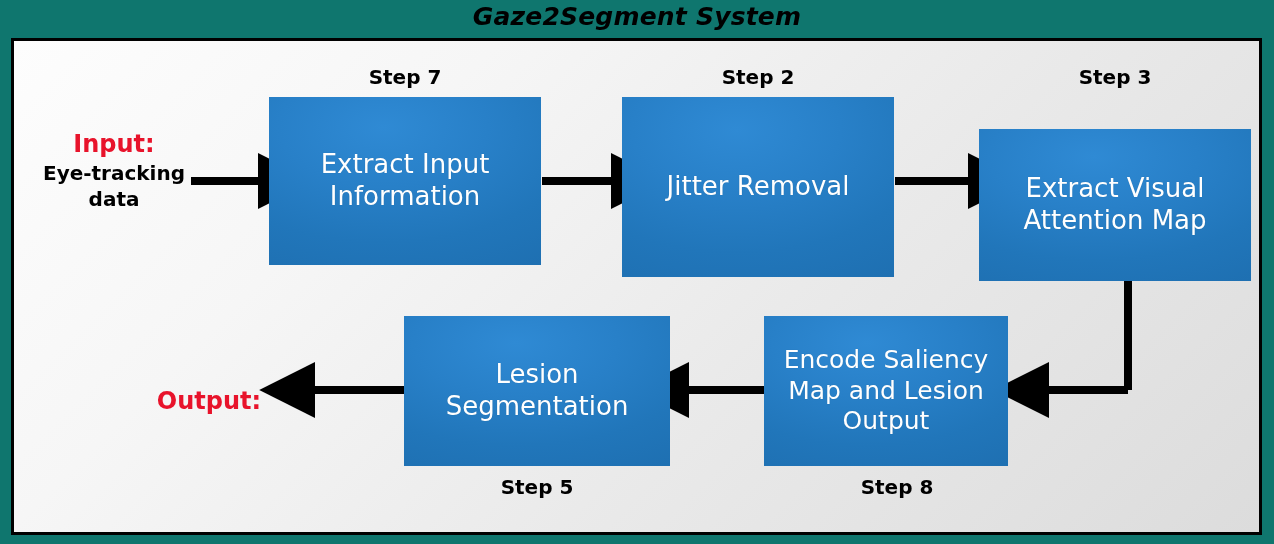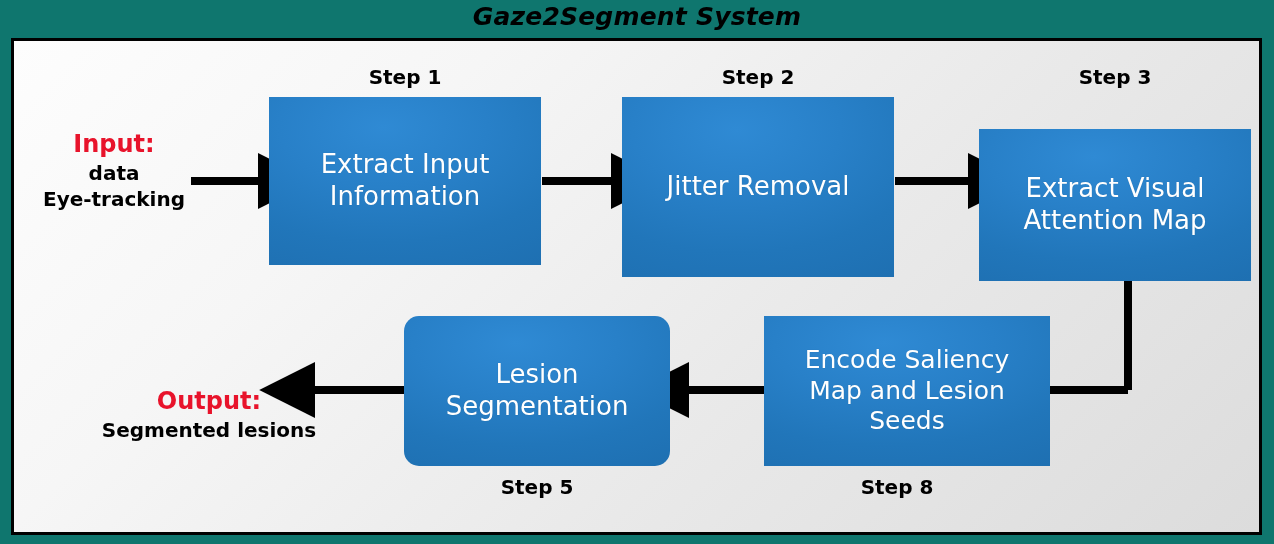--- a/index.html
+++ b/index.html
@@ -150,30 +150,29 @@
         <line x1="750" y1="349" x2="672" y2="349" stroke="#000000" stroke-width="8" marker-end="url(#arrowR)"></line>
       </g>
 
       <g>
         <line x1="390" y1="349" x2="298" y2="349" stroke="#000000" stroke-width="8" marker-end="url(#arrowR)"></line>
       </g>
     </svg>
 
     <div class="io-label" style="left:10px; top:88px; width:180px;">
       <span class="io-head">Input:</span>
+      <span class="io-body">Eye-tracking</span>
       <span class="io-body">data</span>
-      <span class="io-body">Eye-tracking</span>
     </div>
 
     <div class="io-label" style="left:75px; top:325px; width:240px;margin-top:20px;">
       <span class="io-head">Output:</span>
-      <span class="io-body">Segmented lesions</span>
-    </div>
-
-    <div class="step-caption" style="left:255px; top:24px; width:272px;">Step 1</div>
+    </div>
+
+    <div class="step-caption" style="left:255px; top:24px; width:272px;">Step 7</div>
     <div class="proc-box" style="left:255px; top:56px; width:272px; height:168px;">
       <span class="box-text">
         <span>Extract Input</span><br>
         <span>Information</span>
       </span>
     </div>
 
     <div class="step-caption" style="left:608px; top:24px; width:272px;">Step 2</div>
     <div class="proc-box" style="left:608px; top:56px; width:272px; height:180px;">
       <span class="box-text">
@@ -182,30 +181,30 @@
     </div>
 
     <div class="step-caption" style="left:965px; top:24px; width:272px;">Step 3</div>
     <div class="proc-box" style="left:965px; top:56px; width:272px; height:152px;margin-top:32px;">
       <span class="box-text">
         <span>Extract Visual</span><br>
         <span>Attention Map</span>
       </span>
     </div>
 
-    <div class="proc-box" style="left:750px; top:275px; width:286px; height:150px; font-size:25px;">
+    <div class="proc-box" style="left:750px; top:275px; width:244px; height:150px; font-size:25px;">
       <span class="box-text">
         <span>Encode Saliency</span><br>
         <span>Map and Lesion</span><br>
-        <span>Seeds</span>
+        <span>Output</span>
       </span>
     </div>
     <div class="step-caption" style="left:750px; top:434px; width:266px;">Step 8</div>
 
-    <div class="proc-box" style="left:390px; top:275px; width:266px; height:150px;border-radius:15px;">
+    <div class="proc-box" style="left:390px; top:275px; width:266px; height:150px;">
       <span class="box-text">
         <span>Lesion</span><br>
         <span>Segmentation</span>
       </span>
     </div>
     <div class="step-caption" style="left:390px; top:434px; width:266px;">Step 5</div>
 
   </div>
 </div>
 

